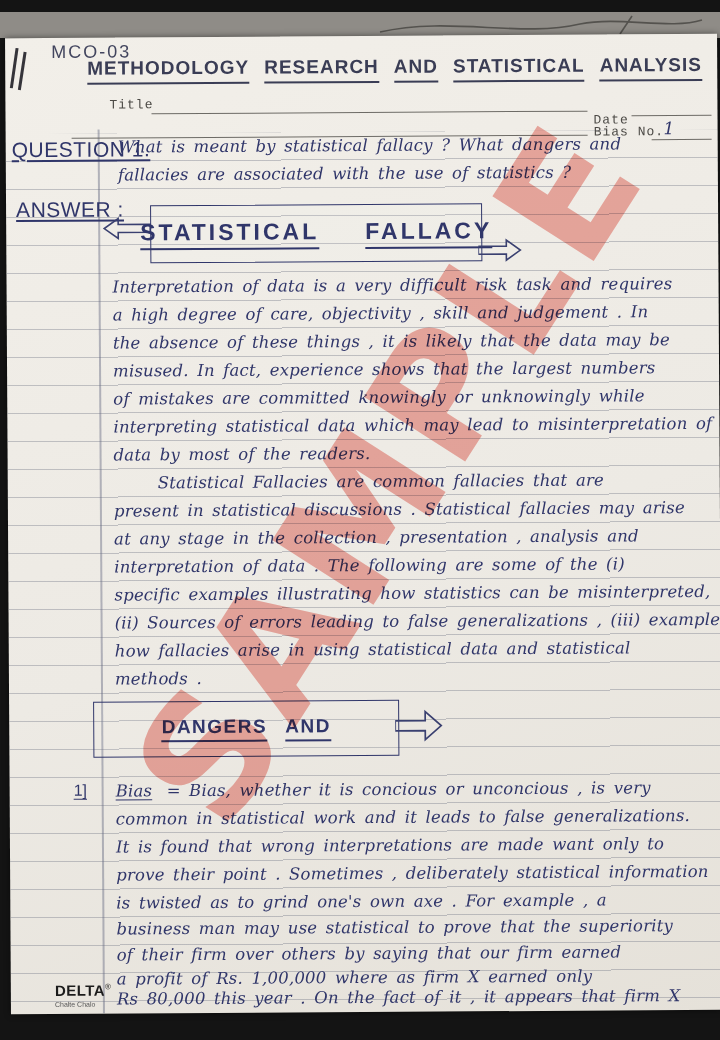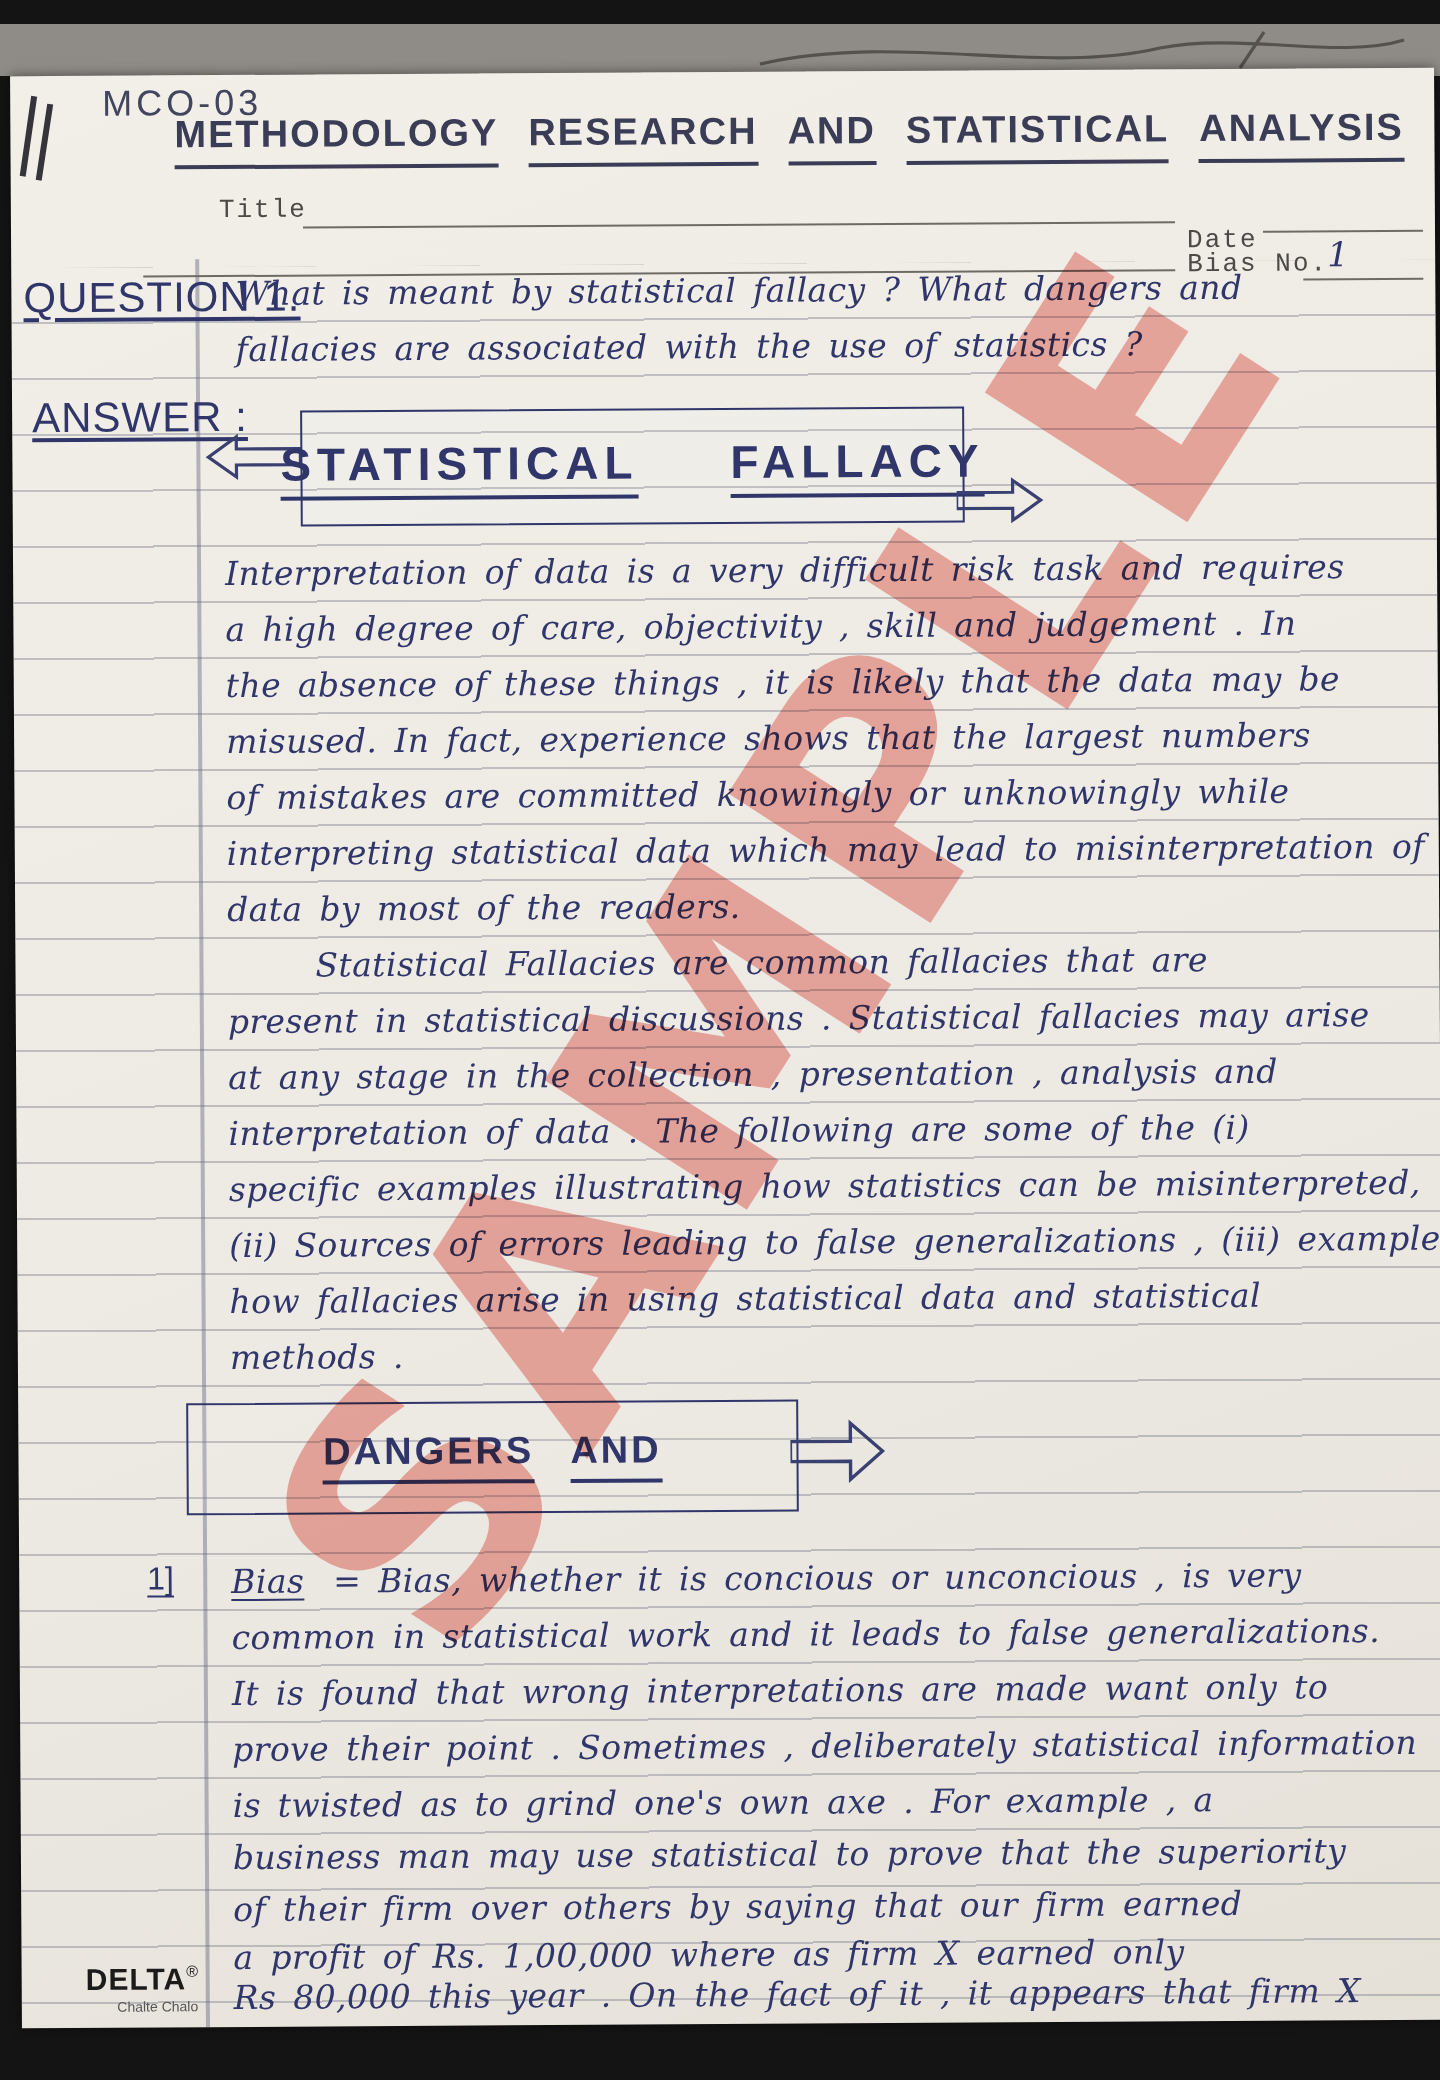--- a/index.html
+++ b/index.html
@@ -67,21 +67,21 @@
   .pageno-val{position:absolute;left:658px;top:84px;font:italic 17px "DejaVu Serif",serif;color:var(--ink,#30366a);}
   .watermark{
     position:absolute;left:-48px;top:342px;width:860px;text-align:center;
     transform:rotate(-57deg);
     font-family:"DejaVu Sans",sans-serif;font-weight:bold;
     font-size:165px;letter-spacing:6px;
     color:var(--watermark,#ef8d84);opacity:.68;
     mix-blend-mode:multiply;
     pointer-events:none;z-index:5;
   }
-  .brand{position:absolute;left:32px;top:944px;text-align:right;line-height:1;}
+  .brand{position:absolute;left:44px;top:944px;text-align:left;line-height:1;}
   .brand .bname{font:bold 15px "Liberation Sans",sans-serif;color:#1b1b1b;letter-spacing:.5px;}
   .brand .breg{font-size:8px;vertical-align:super;color:#1b1b1b;}
   .brand .btag{font:7px "Liberation Sans",sans-serif;color:#555;margin-top:2px;}
 </style>
 </head>
 <body>
 
 <div class="desk">
   <svg width="340" height="26" style="position:absolute;left:370px;top:0;">
     <path d="M10,20 C80,4 150,26 210,12 C250,4 300,18 332,8" stroke="#54524e" stroke-width="1.6" fill="none"></path>

